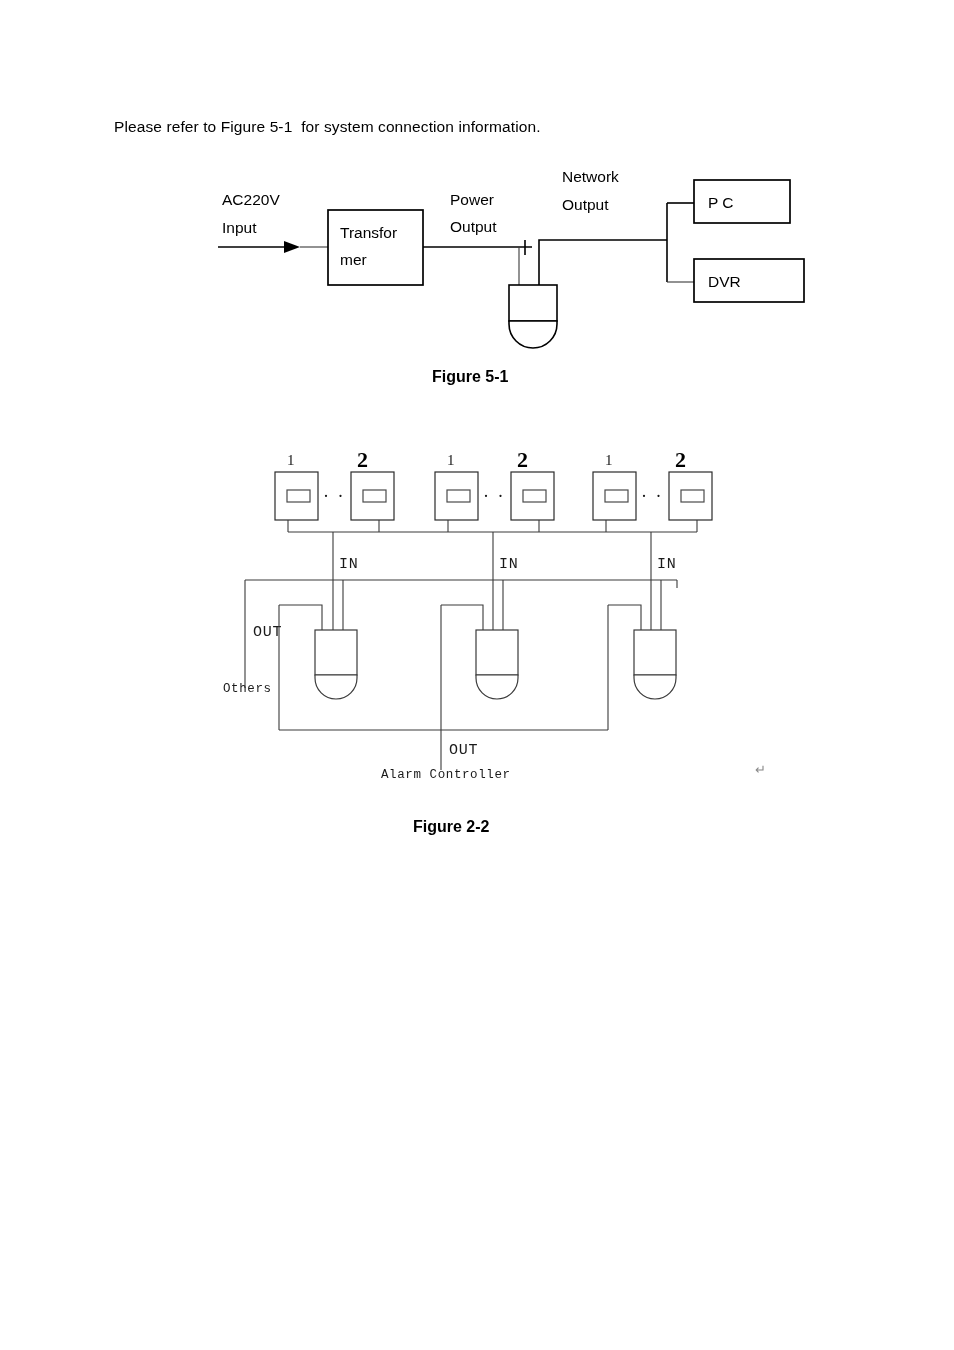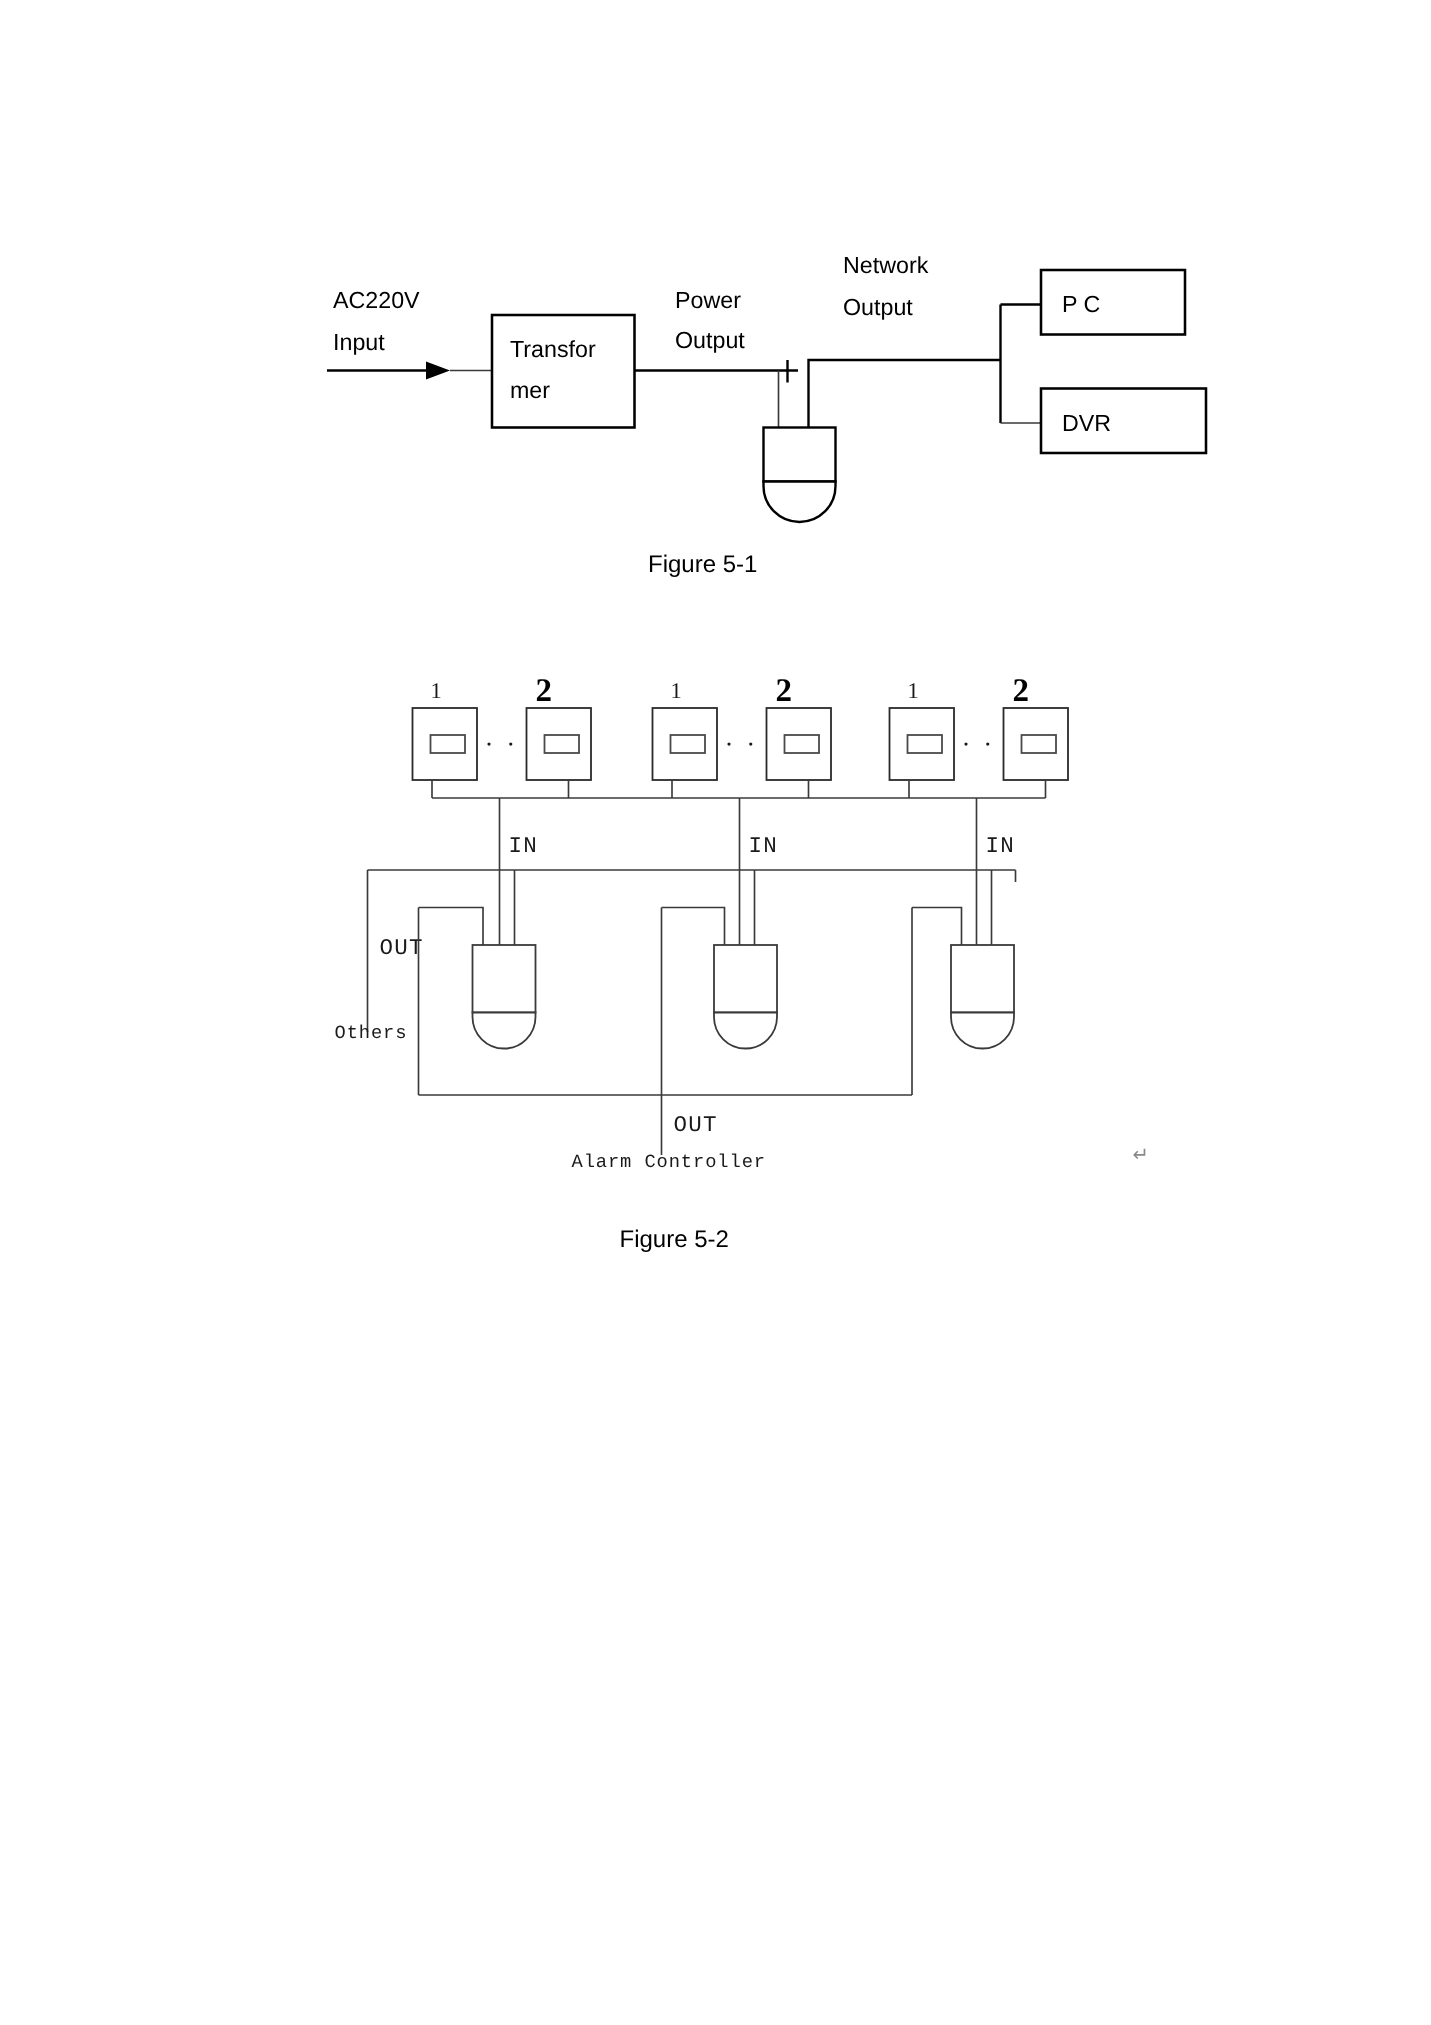--- a/index.html
+++ b/index.html
@@ -28,20 +28,21 @@
     color: #000000;
     white-space: pre;
     letter-spacing: 0.1px;
   }
   .fig-caption {
     position: absolute;
     font-family: "Liberation Sans", sans-serif;
     font-size: 16px;
     color: #000000;
     white-space: pre;
+    font-weight: bold;
   }
   .para1 { left: 114px; top: 118px; }
   .para2 { left: 114px; top: 420px; }
   .cap1  { left: 432px; top: 368px; }
   .cap2  { left: 413px; top: 818px; }
   .fig1-wrap { position: absolute; left: 180px; top: 160px; width: 660px; height: 200px; }
   .fig2-wrap { position: absolute; left: 215px; top: 440px; width: 540px; height: 350px; }
 
   svg { display: block; overflow: visible; }
 
@@ -99,20 +100,21 @@
     font-family: "Liberation Sans", sans-serif;
     font-size: 13px;
     color: #888888;
   }
 </style>
 </head>
 <body>
 
 <div class="page">
 
+  <div class="body-text para1">Please refer to Figure 5-1  for system connection information.</div>
 
   <div class="fig1-wrap">
     <svg width="660" height="200" viewBox="0 0 660 200">
 
       <text class="svg-label" x="42" y="45">AC220V</text>
       <text class="svg-label" x="42" y="73">Input</text>
 
       <line class="ln" x1="38" y1="87" x2="104" y2="87"></line>
       <polygon points="104,81 120,87 104,93" fill="#000000"></polygon>
       <line class="ln-thin" x1="120" y1="87" x2="148" y2="87"></line>
@@ -230,15 +232,15 @@
       <path class="dome2" d="M 261 235 L 261 238 A 21 21 0 0 0 303 238 L 303 235 Z"></path>
 
       <rect class="dome2" x="419" y="190" width="42" height="45"></rect>
       <path class="dome2" d="M 419 235 L 419 238 A 21 21 0 0 0 461 238 L 461 235 Z"></path>
 
     </svg>
   </div>
 
   <div class="pilcrow">↵</div>
 
-  <div class="fig-caption cap2">Figure 5-2</div>
+  <div class="fig-caption cap2">Figure 2-2</div>
 
 </div>
 
 </body></html>

